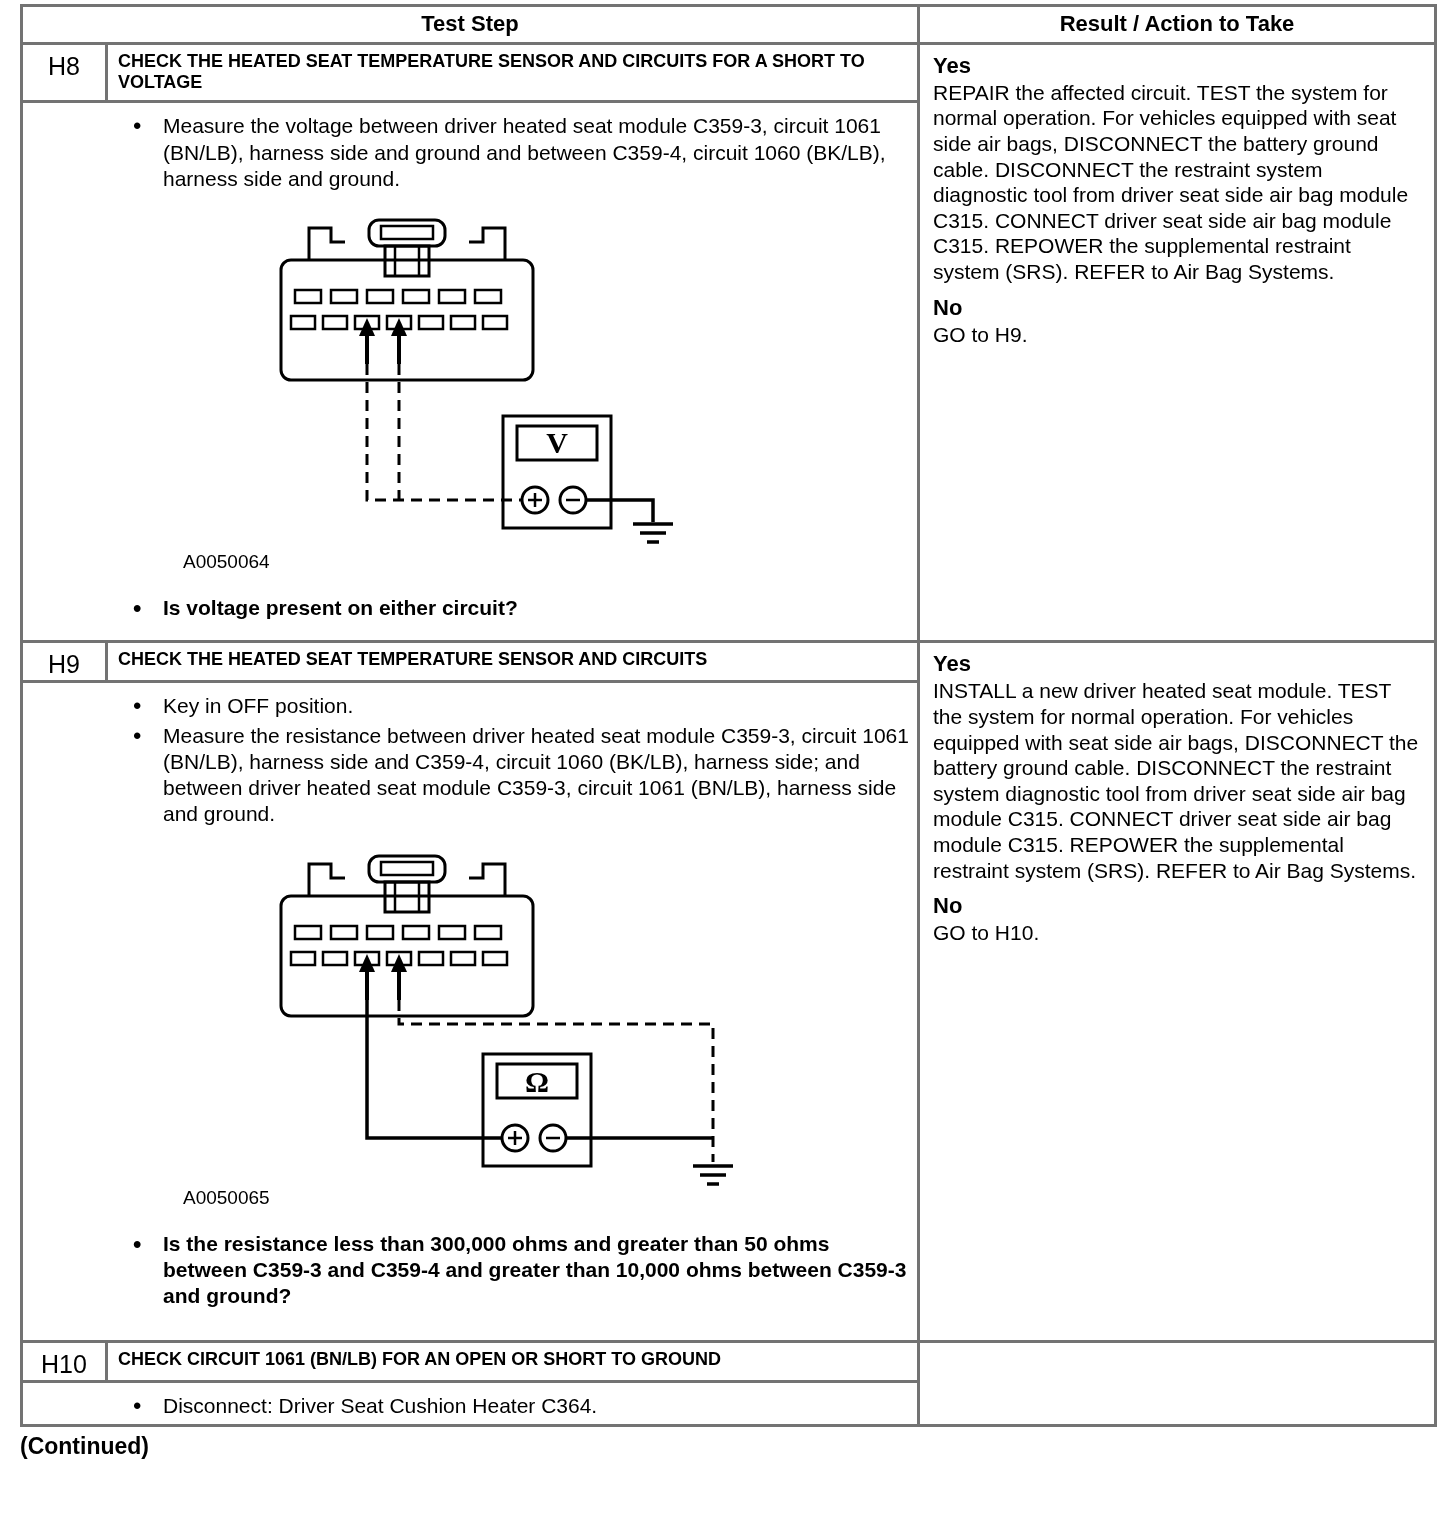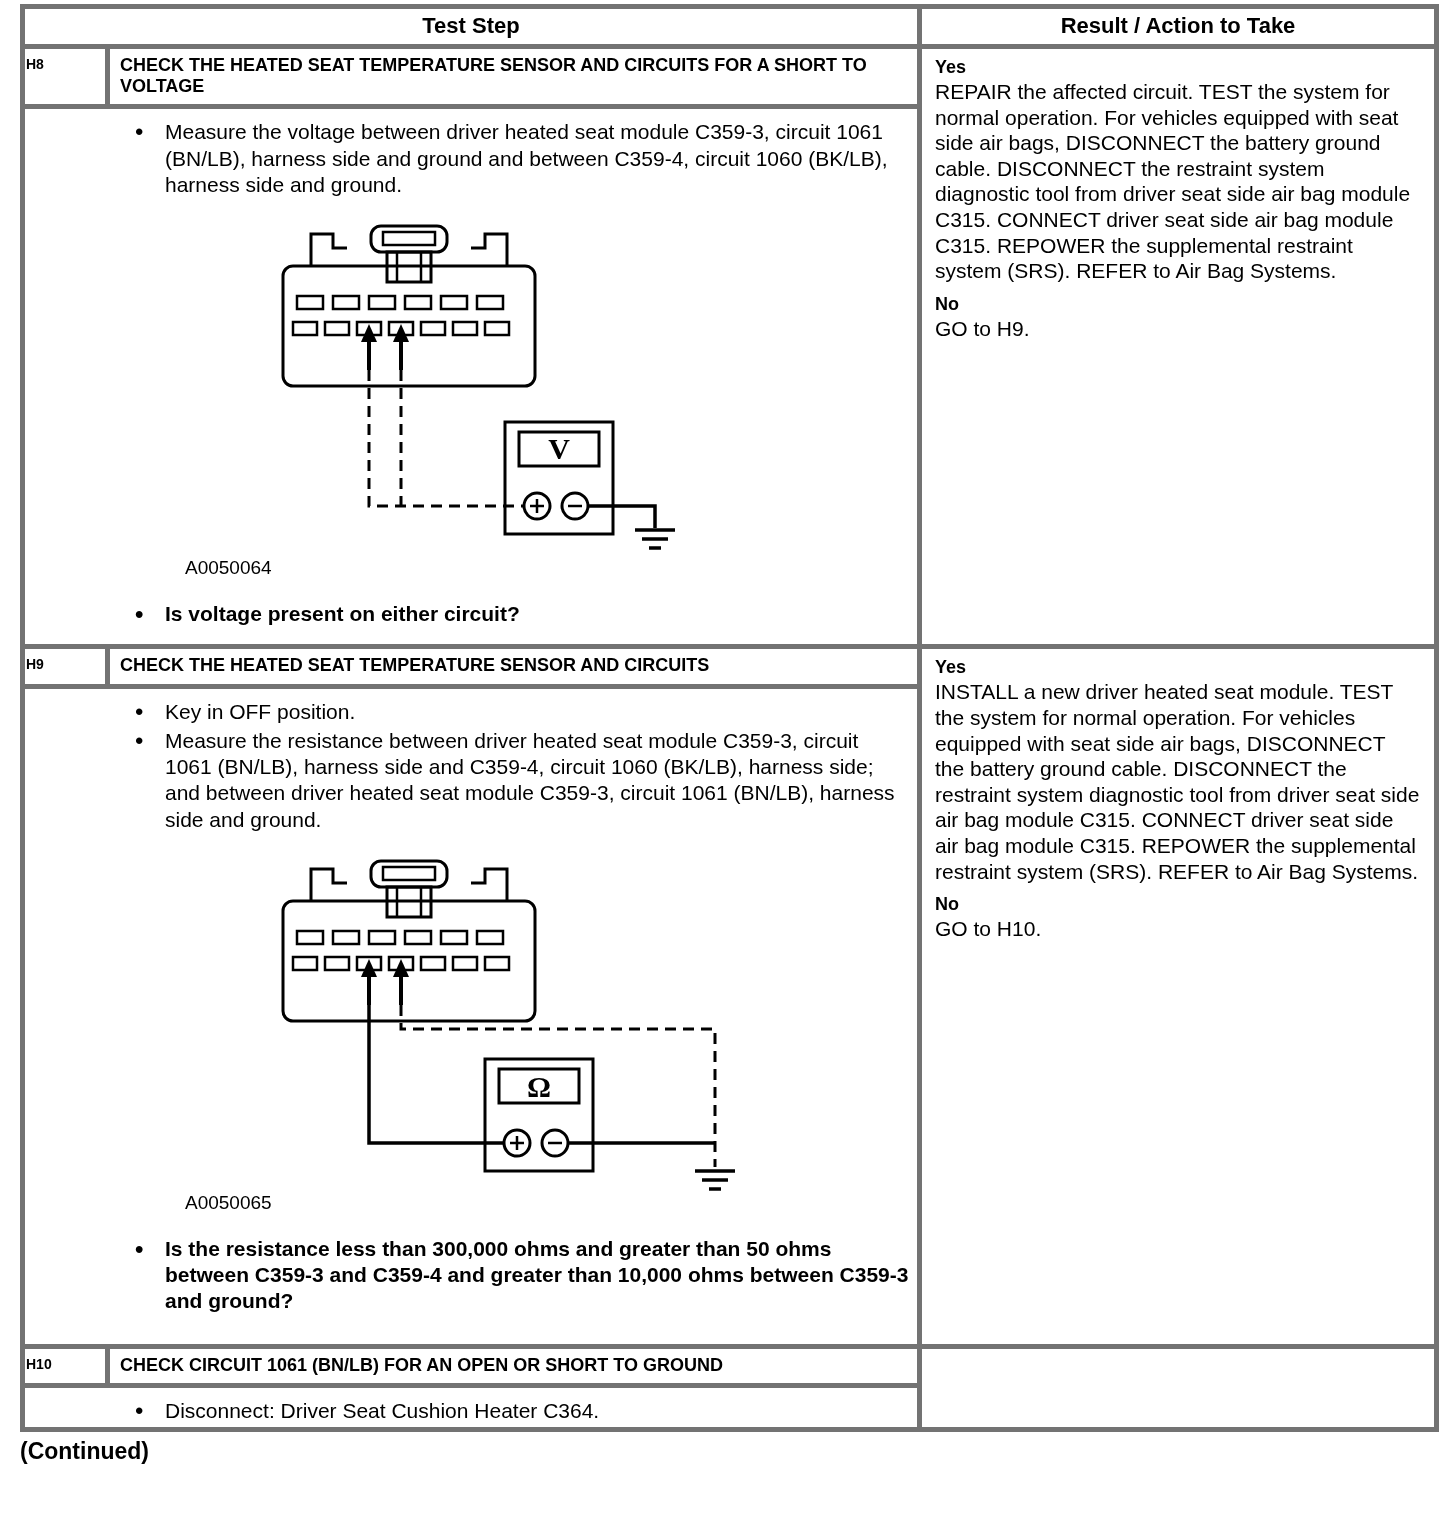--- a/index.html
+++ b/index.html
@@ -20,33 +20,33 @@
     margin: 6px 0 9px 0;
     letter-spacing: 0.2px;
   }
 
   table.pinpoint {
     border-collapse: collapse;
     width: 1414px;
     table-layout: fixed;
   }
   table.pinpoint th, table.pinpoint td {
-    border: 5px solid #737373;
+    border: 3px solid #737373;
     vertical-align: top;
   }
   th.col-head {
     font-size: 22px;
     font-weight: bold;
     text-align: center;
     padding: 4px 0 5px 0;
   }
   td.step-id {
-    text-align: left;
-    font-weight: bold;
-    font-size: 14px;
+    text-align: center;
+    font-weight: normal;
+    font-size: 25px;
     padding-top: 7px;
   }
   td.step-title {
     font-weight: bold;
     font-size: 18px;
     line-height: 1.18;
     padding: 6px 12px 7px 10px;
     margin-top: 8px;
   }
   td.step-body { padding: 6px 8px 10px 0; }
@@ -86,21 +86,21 @@
     text-anchor: middle;
   }
   .figure .figure-label { font-size: 19px; }
 
   td.result-cell {
     vertical-align: bottom;
     font-size: 21px;
     line-height: 1.22;
     padding: 8px 14px 10px 13px;
   }
-  .yn-label { font-weight: bold; font-size: 18px; }
+  .yn-label { font-weight: bold; font-size: 22px; }
   .yn-gap { margin-top: 10px; }
 
   .doc-footer {
     width: 1434px;
     text-align: left;
     font-weight: bold;
     font-size: 23px;
     margin-top: 6px;
   }
 </style>

